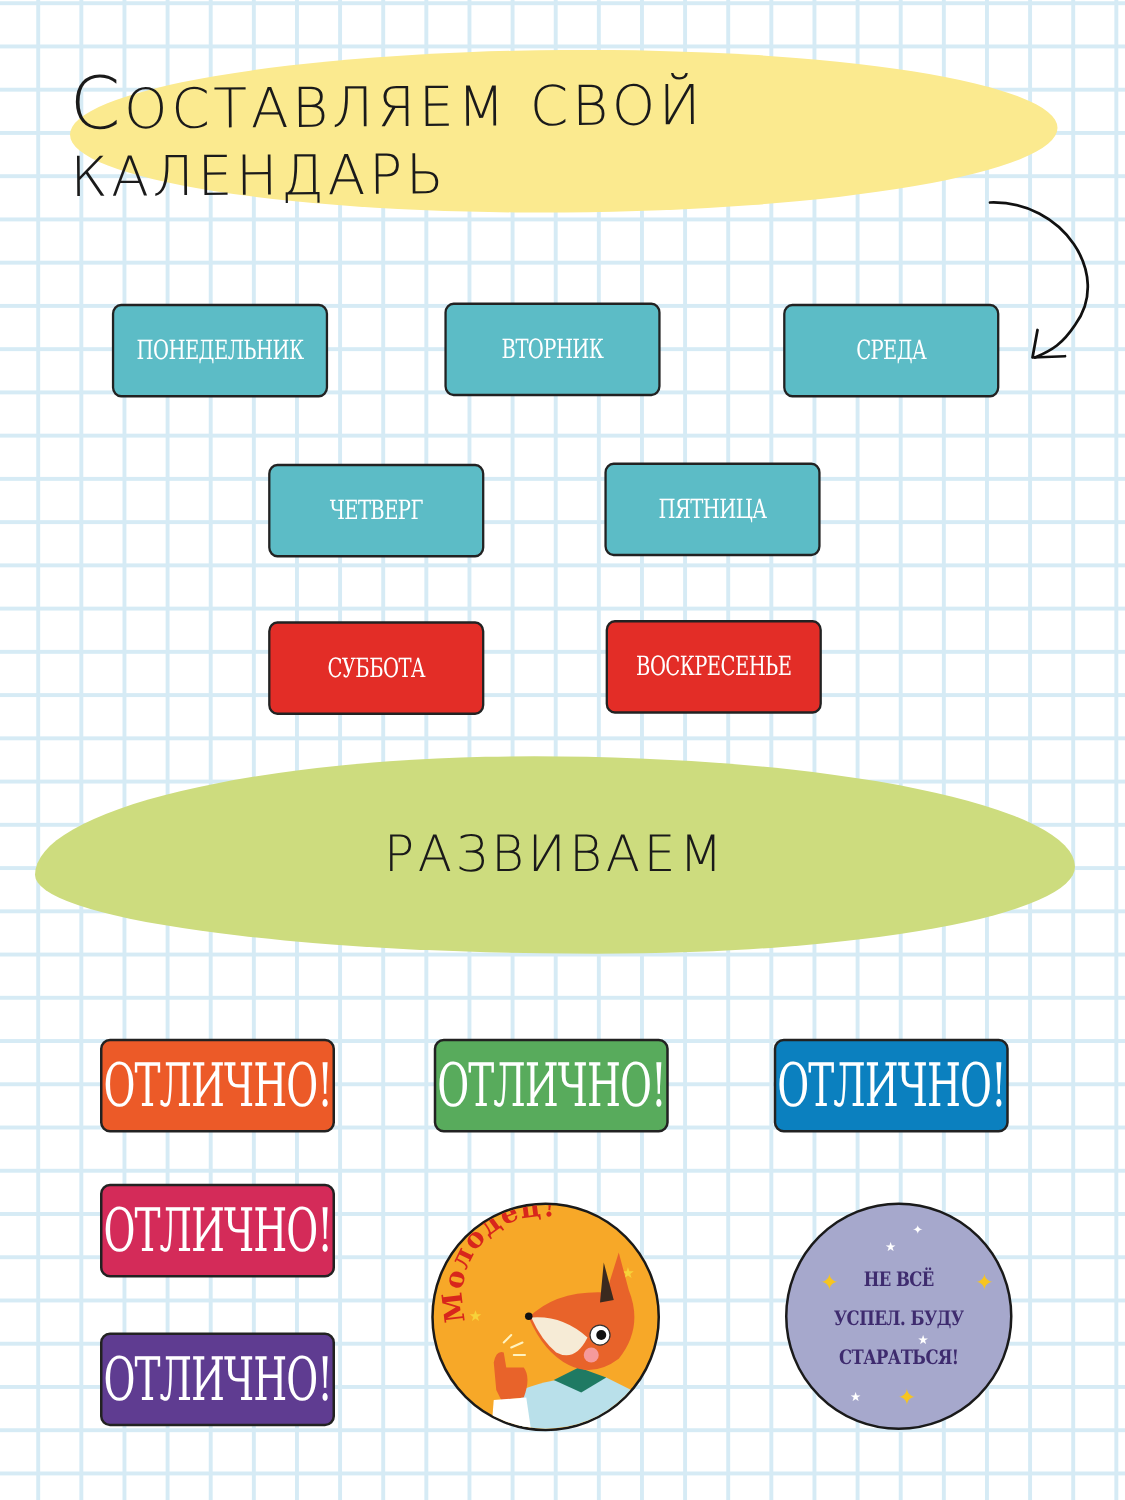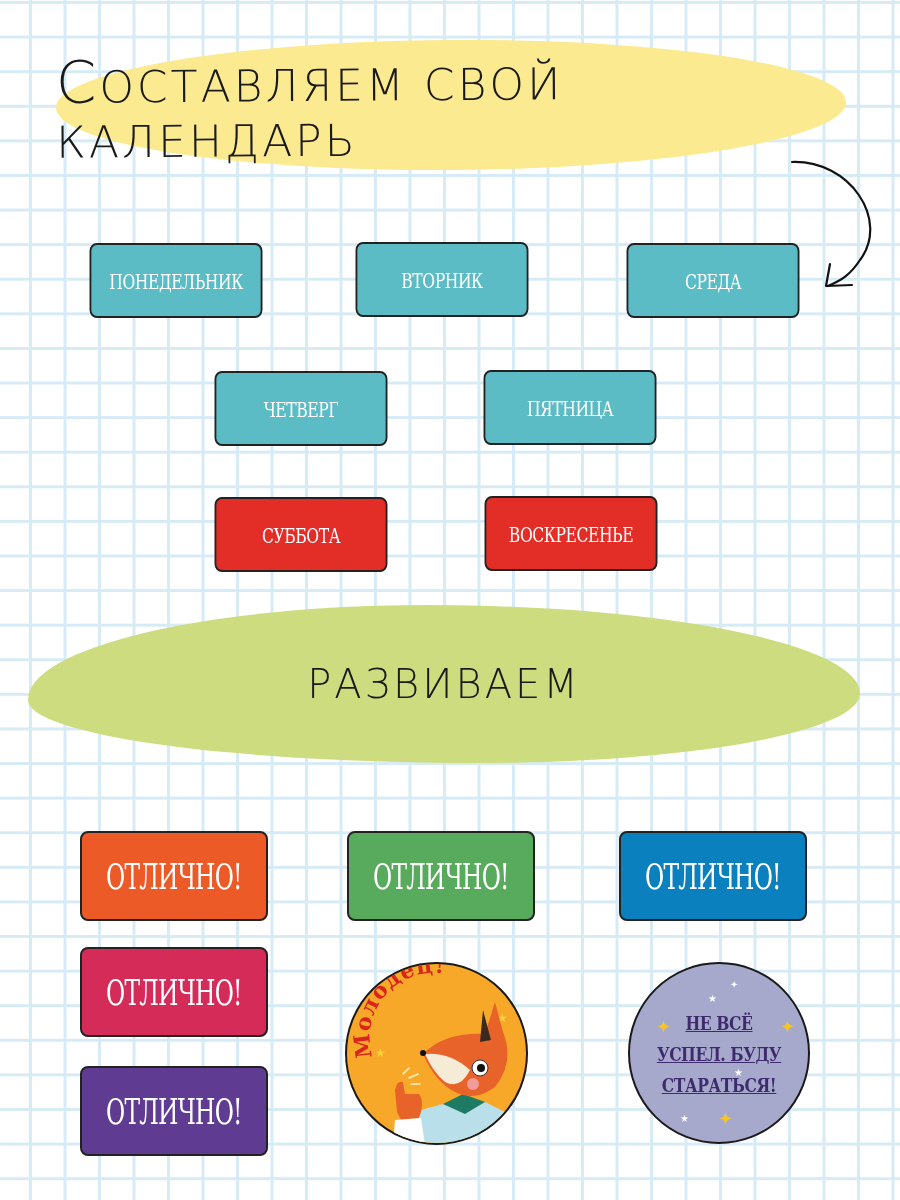--- a/index.html
+++ b/index.html
@@ -48,35 +48,35 @@
     color: #ffffff;
     font-family: "DejaVu Serif", serif;
     text-transform: uppercase;
     white-space: nowrap;
     cursor: pointer;
   }
   .day { width: 188px; height: 75px; font-size: 17px; letter-spacing: -0.5px; transform: scaleX(0.92); }
   .day span { display: inline-block; transform: scaleY(1.25); }
   .teal { background: #5cbcc6; }
   .red { background: #e32d27; }
-  .praise { width: 188px; height: 90px; font-size: 30px; letter-spacing: -1px; }
+  .praise { width: 188px; height: 75px; font-size: 40px; letter-spacing: -1px; }
   .praise span { display: inline-block; transform: scaleX(0.78) scaleY(1.2); }
   .badge {
     position: absolute;
     border-radius: 50%;
     border: 2.5px solid #1a1a1a;
     overflow: hidden;
   }
   .badge-orange { left: 345px; top: 962px; width: 183px; height: 183px; background: #f7a828; }
   .badge-lilac { left: 628px; top: 962px; width: 182px; height: 182px; background: #a6a8cc; }
   .badge-lilac .btext {
     position: absolute; left: 0; right: 0; top: 44px;
     text-align: center; color: #3e2b6e;
-    font-family: "DejaVu Serif", serif; font-size: 19px; line-height: 31px;
-    text-transform: uppercase; font-weight: bold; letter-spacing: -0.5px; text-decoration: underline;
+    font-family: "DejaVu Serif", serif; font-size: 16px; line-height: 31px;
+    text-transform: uppercase; font-weight: bold; letter-spacing: -0.5px;
   }
   .badge-lilac .btext span { display: block; transform: scaleX(0.82); }
   .star { position: absolute; color: #f7c520; font-size: 18px; line-height: 1; }
   .wstar { position: absolute; color: #ffffff; font-size: 10px; line-height: 1; }
 </style>
 </head>
 <body>
 
 <div class="blob blob-yellow">
   <div class="title">Составляем свой календарь</div>

